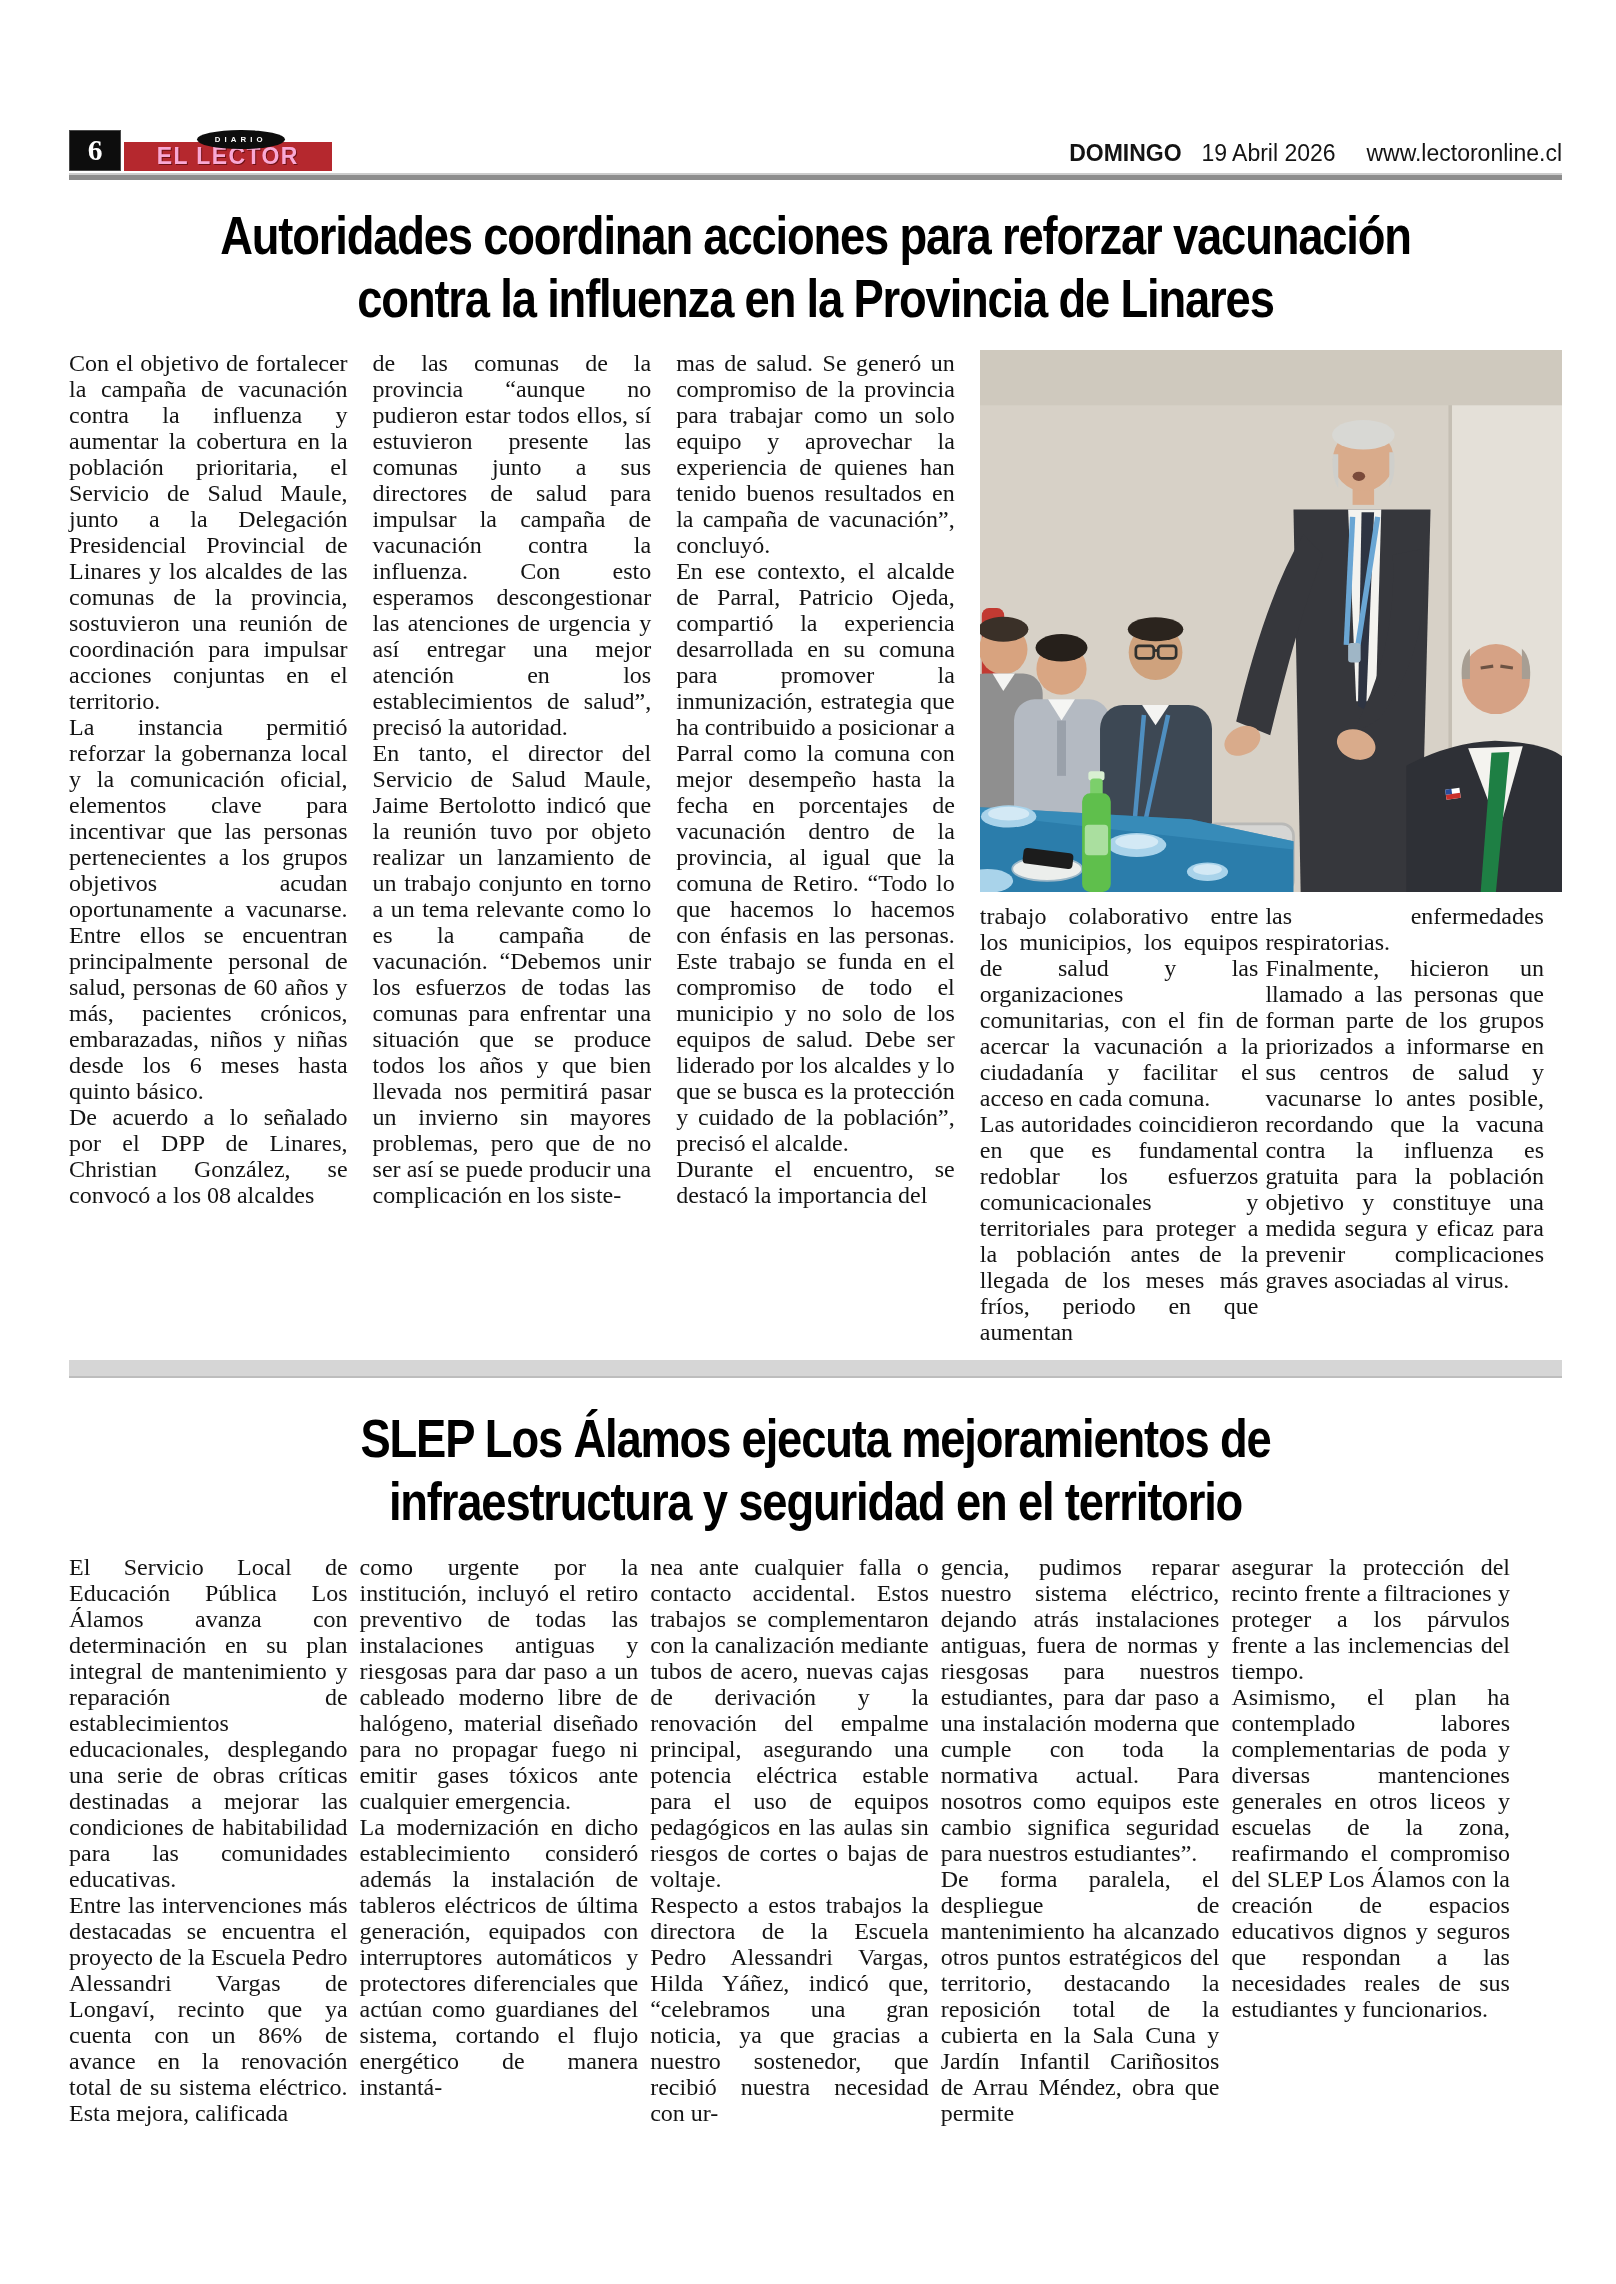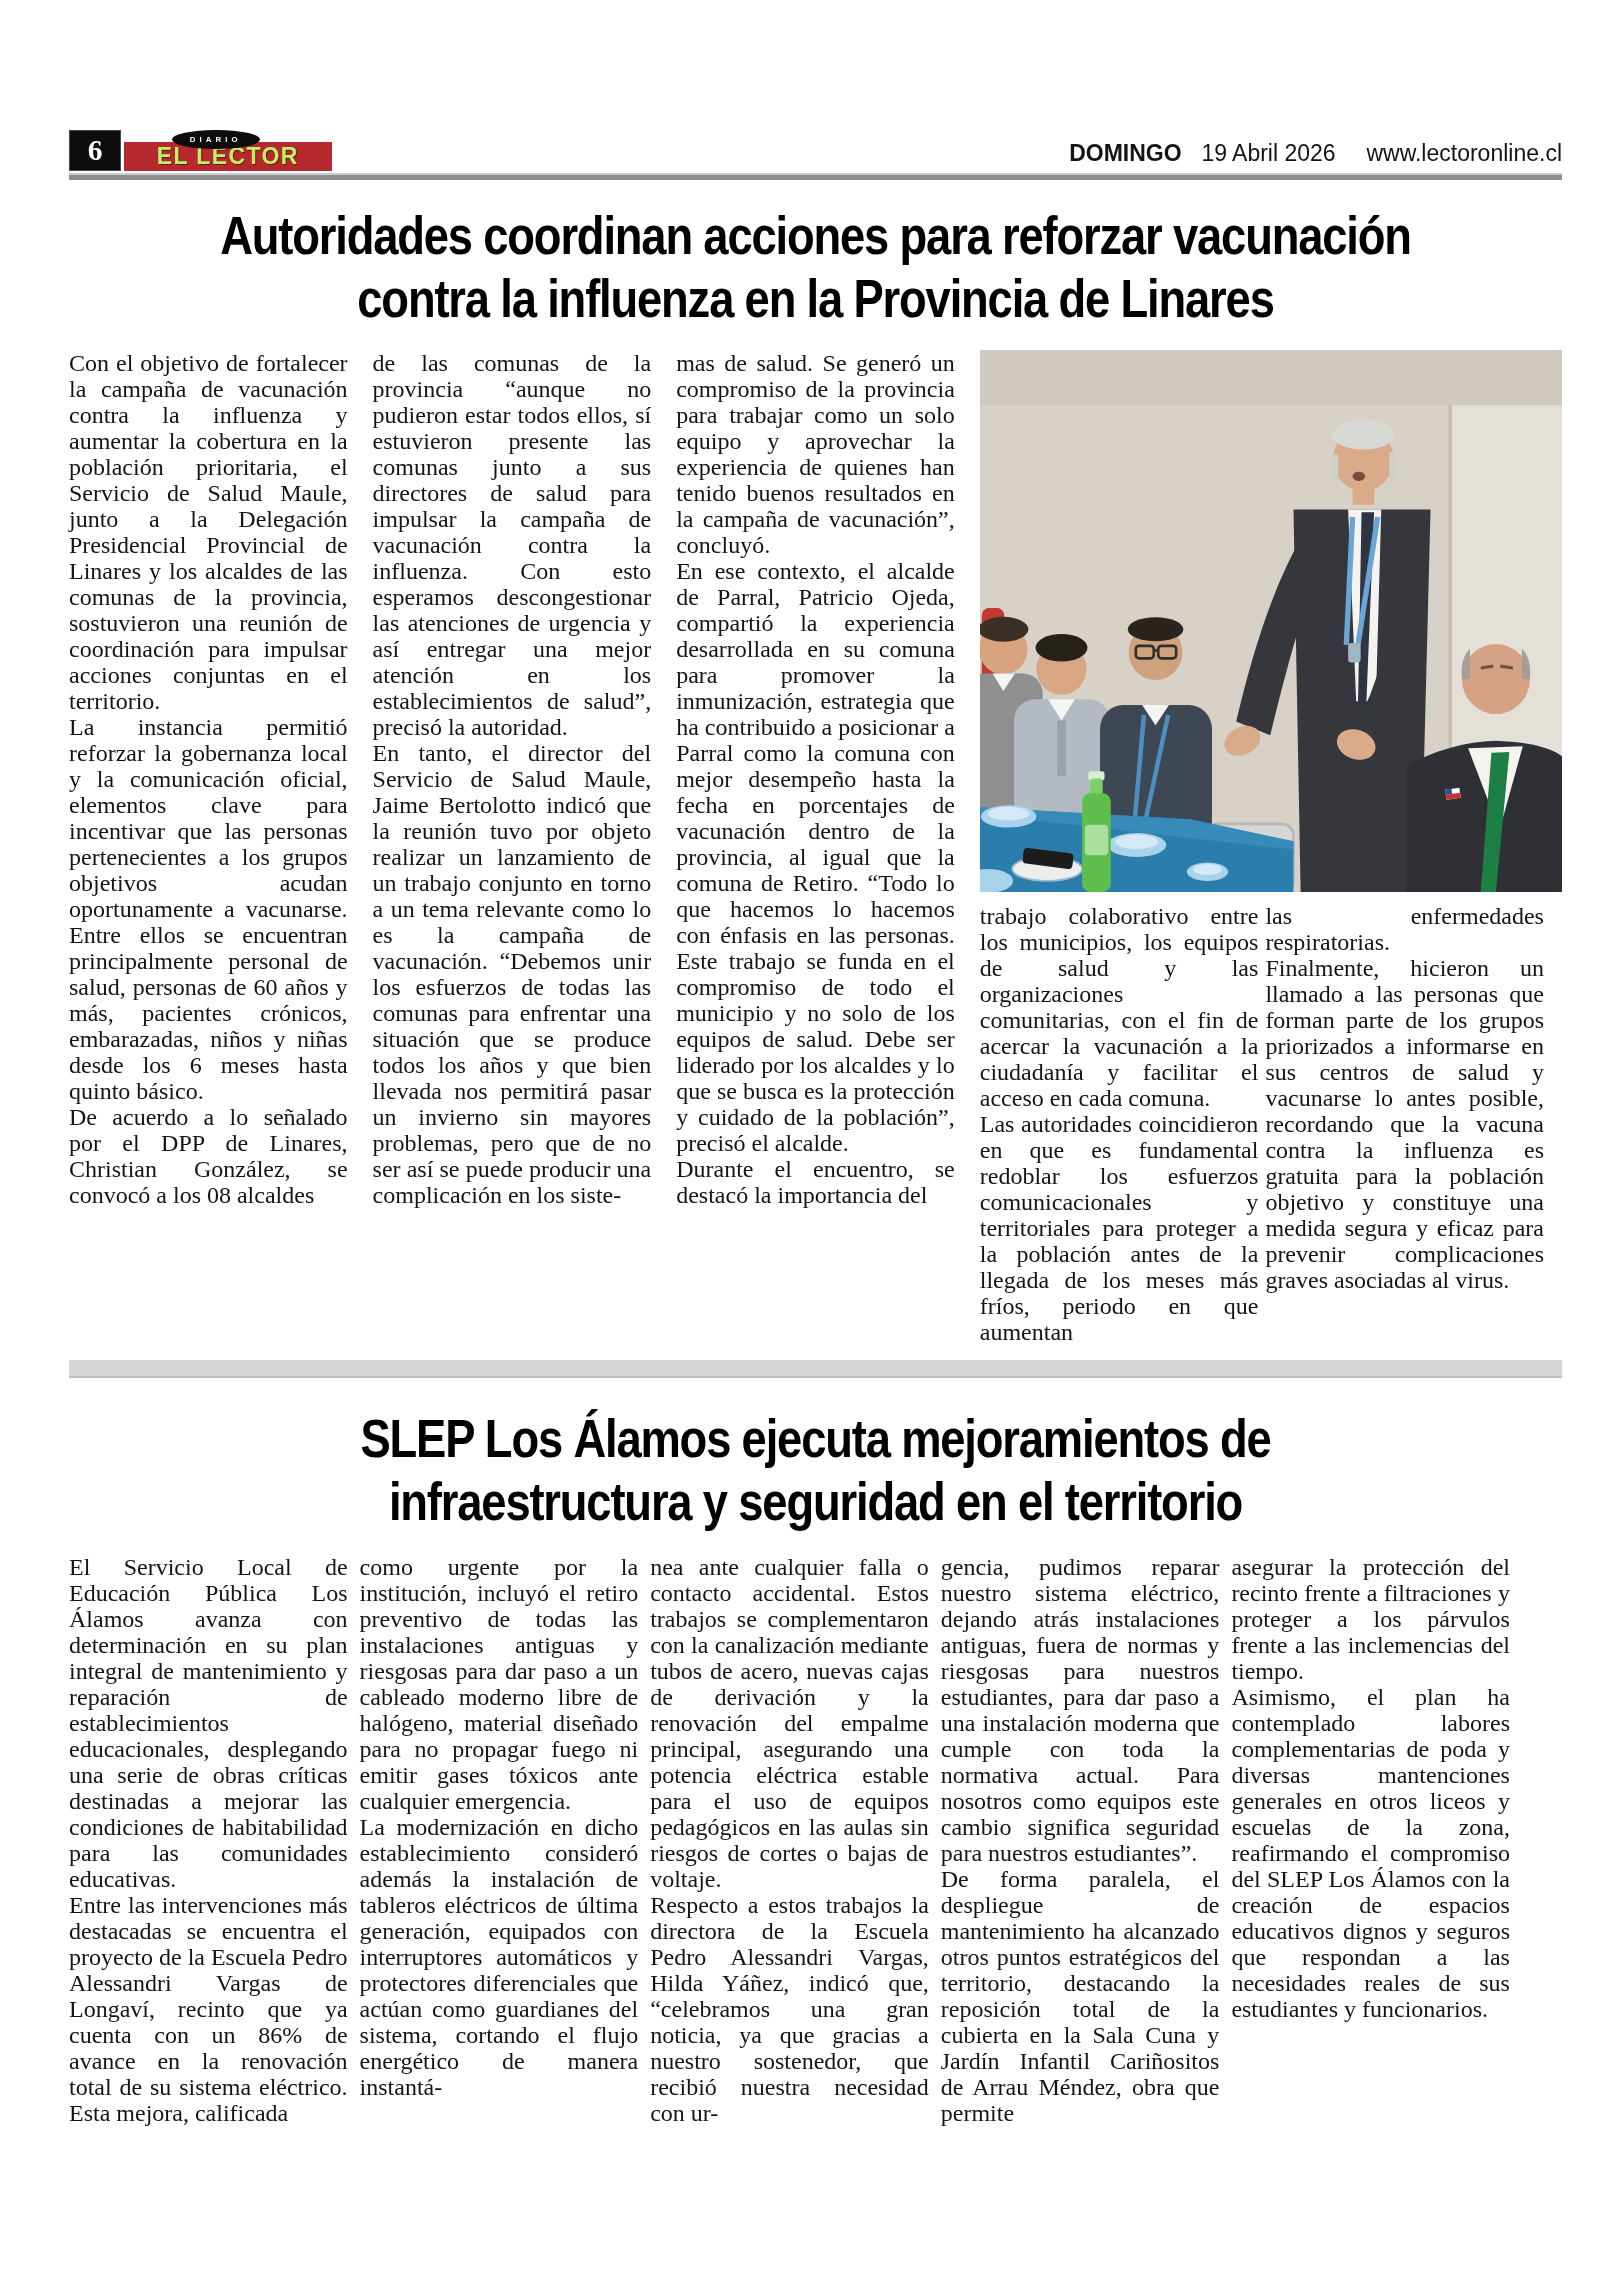--- a/index.html
+++ b/index.html
@@ -15,27 +15,27 @@
   .masthead { display:flex; justify-content:space-between; align-items:flex-end; height:42px; }
   .logo { display:flex; align-items:flex-start; position:relative; }
   .pagenum {
     width:52px; height:41px; background:#0d0d0d; border:1.8px solid #4a4a4a;
     color:#ffffff; display:flex; align-items:center; justify-content:center;
     font:bold 29.5px/1 "Liberation Serif",serif; box-sizing:border-box;
   }
   .brandwrap { position:relative; margin-left:2.8px; align-self:flex-end; }
   .brand {
     width:208px; height:29.5px; background:#b5282e;
-    color:#bef264; display:flex; align-items:center; justify-content:center;
+    color:#f9a8d4; display:flex; align-items:center; justify-content:center;
     font-family:"Liberation Sans","DejaVu Sans",sans-serif;
     font-weight:bold; font-size:23px; letter-spacing:1.4px;
     text-shadow:0.9px 0.9px 0 #6e1114;
   }
   .diario {
-    position:absolute; top:-12px; left:48px; width:88px; height:19.3px;
+    position:absolute; top:-12px; left:73px; width:88px; height:19.3px;
     background:#0d0d0d; border-radius:50%;
     color:#fdfdfd; display:flex; align-items:center; justify-content:center;
     font-family:"Liberation Sans","DejaVu Sans",sans-serif;
     font-size:7.8px; letter-spacing:4.1px; font-weight:bold;
   }
   .dateline { font-size:23px; padding-bottom:3.7px; white-space:nowrap; }
   .dateline .day { font-family:"Liberation Sans","DejaVu Sans",sans-serif; font-weight:bold; }
   .dateline .date { margin-left:14px; font-family:"Liberation Sans","DejaVu Sans",sans-serif; }
   .dateline .url { margin-left:25px; font-family:"Liberation Sans","DejaVu Sans",sans-serif; }
   .rule-light { height:2.3px; background:#cccccc; margin-top:1.8px; }

